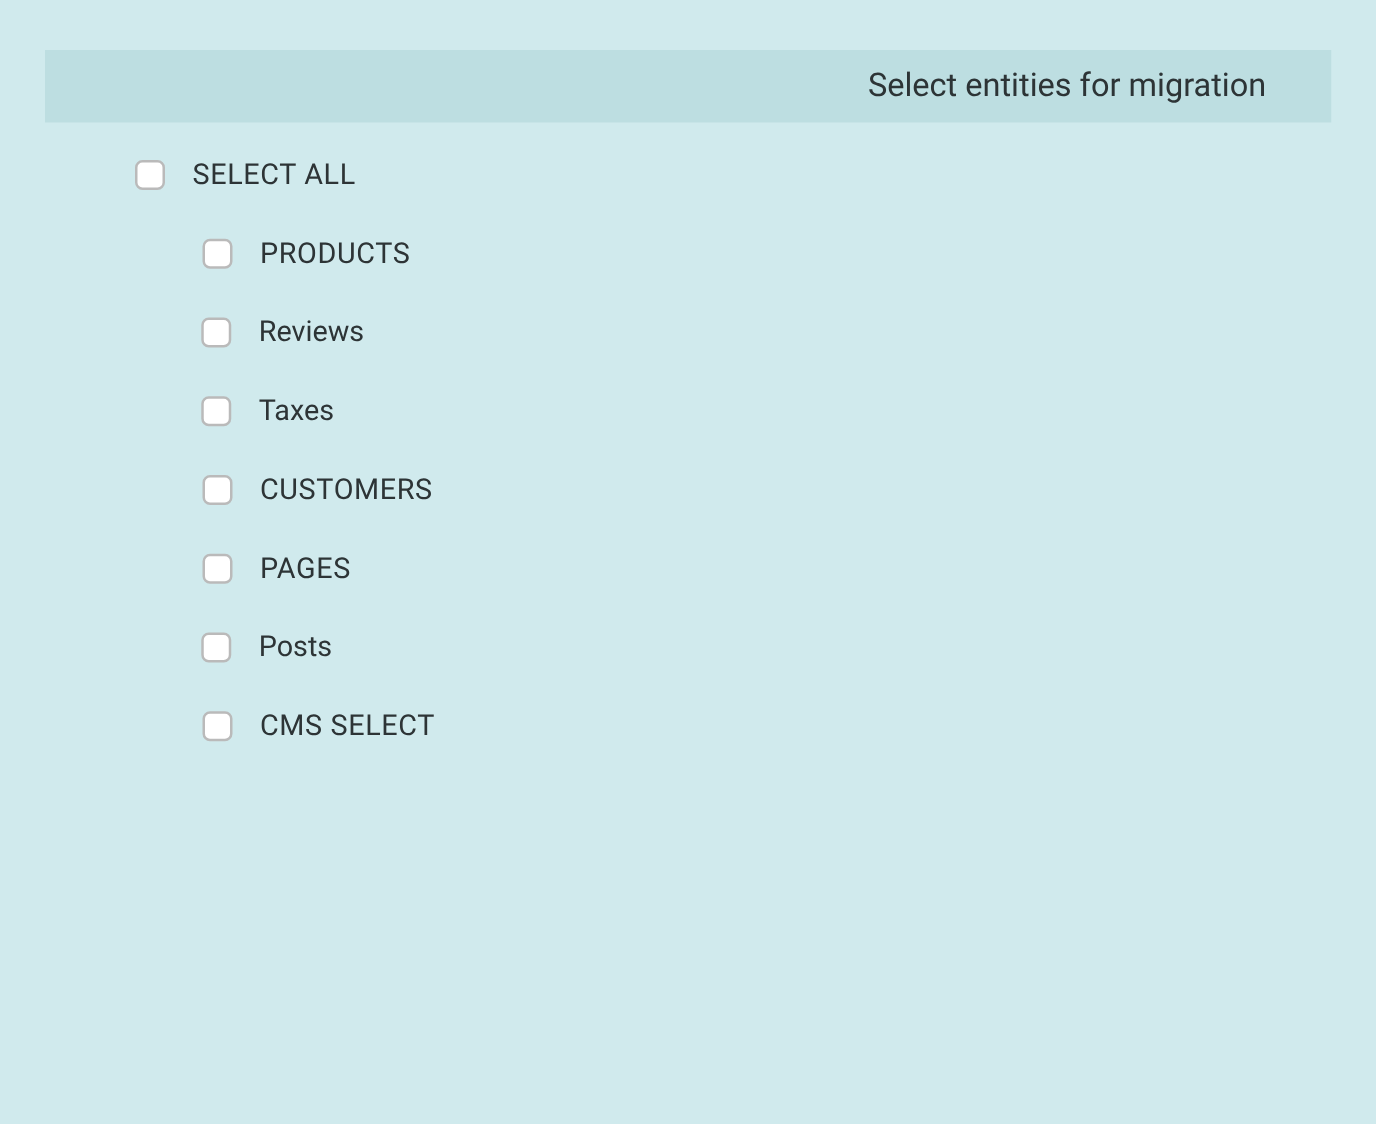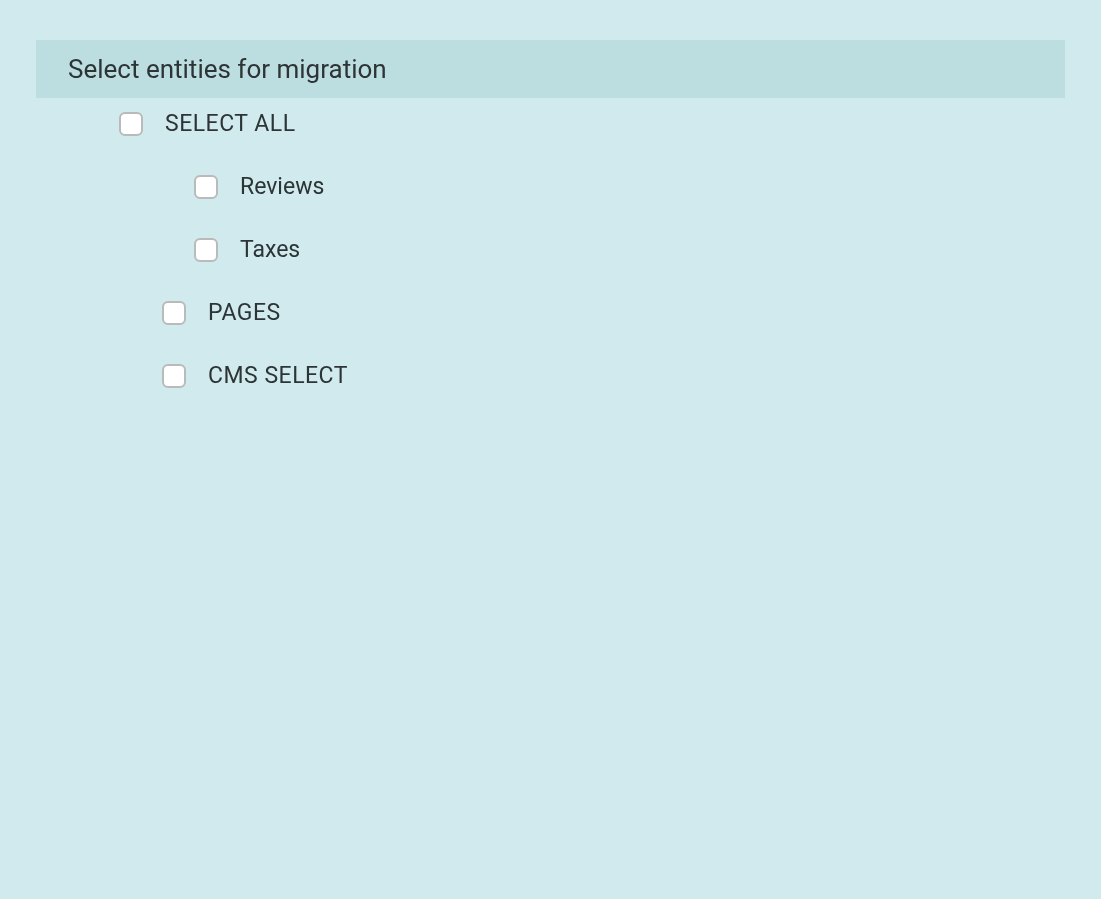--- a/index.html
+++ b/index.html
@@ -14,47 +14,48 @@
     height: 899px;
     padding: 8px;
     position: relative;
   }
   .panel {
     background: #d0eaed;
     padding: 0 28px 0 28px;
   }
   .header {
     background: #bddee1;
-    padding: 14px 32px;
-    margin-bottom: 12px;
+    padding: 14px 52px;
+    margin-bottom: 28px;
     margin-top: 32px;
+    text-align: right;
   }
   .header-title {
     font-size: 26px;
     color: #2d3436;
     font-weight: 400;
   }
   .tree {
     padding-left: 72px;
     padding-right: 0;
     padding-bottom: 24px;
   }
   .row {
     display: flex;
     align-items: center;
     margin-bottom: 36px;
   }
   .row.level-0 {
-    margin-left: 11px;
+    margin-left: 0;
   }
   .row.level-1 {
     margin-left: 54px;
   }
   .row.level-2 {
-    margin-left: 86px;
+    margin-left: 53px;
   }
   .checkbox {
     width: 24px;
     height: 24px;
     border: 2px solid #bababa;
     border-radius: 6px;
     background: #ffffff;
     cursor: pointer;
     flex-shrink: 0;
     appearance: none;
@@ -78,33 +79,45 @@
     <div class="header-title">Select entities for migration</div>
   </div>
 
   <div class="tree">
 
     <div class="row level-0">
       <input type="checkbox" class="checkbox" style="">
       <span class="label group">SELECT ALL</span>
     </div>
 
+    <div class="row level-1">
+      <input type="checkbox" class="checkbox" style="">
+      <span class="label group">PRODUCTS</span>
+    </div>
     <div class="row level-2">
       <input type="checkbox" class="checkbox" style="">
       <span class="label">Reviews</span>
     </div>
     <div class="row level-2">
       <input type="checkbox" class="checkbox" style="">
       <span class="label">Taxes</span>
     </div>
 
+    <div class="row level-1">
+      <input type="checkbox" class="checkbox" style="">
+      <span class="label group">CUSTOMERS</span>
+    </div>
 
     <div class="row level-1">
       <input type="checkbox" class="checkbox" style="">
       <span class="label group">PAGES</span>
+    </div>
+    <div class="row level-2">
+      <input type="checkbox" class="checkbox" style="">
+      <span class="label">Posts</span>
     </div>
 
 
     <div class="row level-1">
       <input type="checkbox" class="checkbox" style="">
       <span class="label group">CMS SELECT</span>
     </div>
 
   </div>
 

